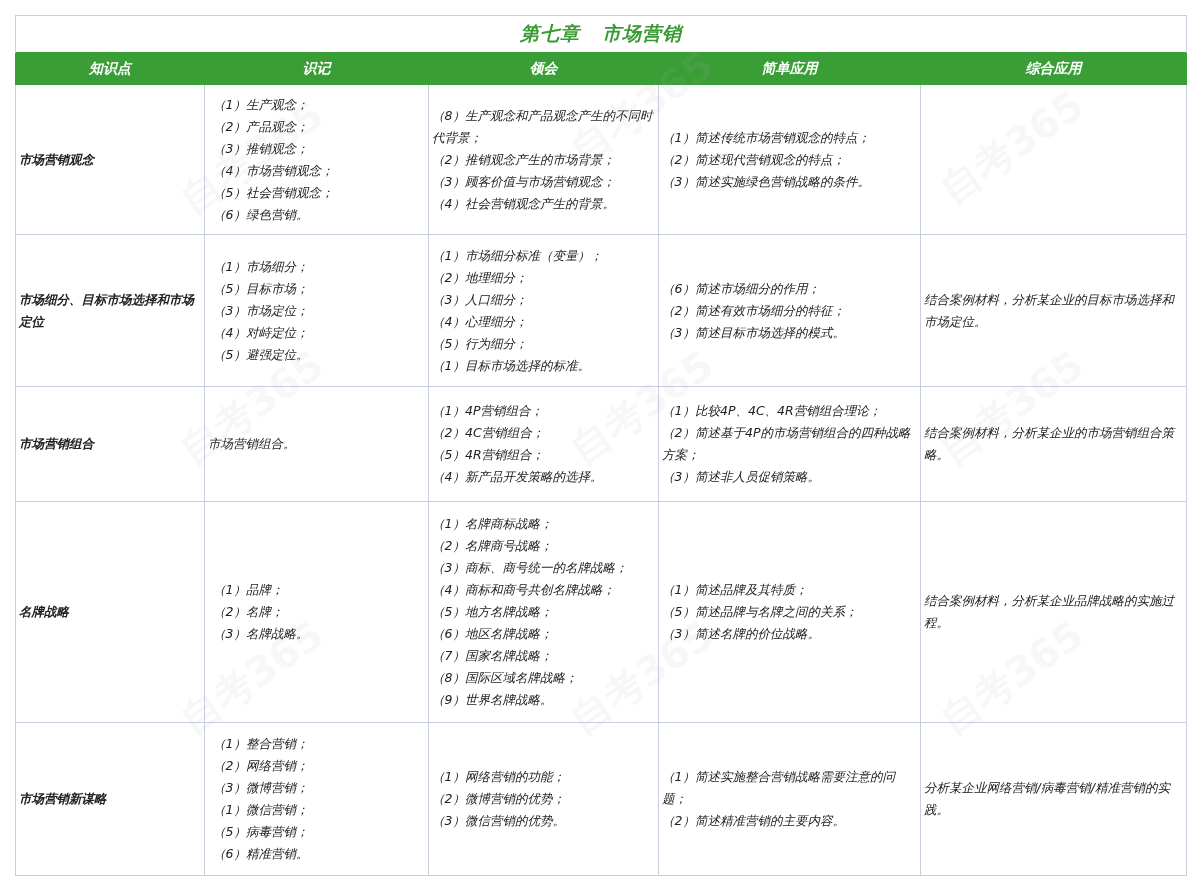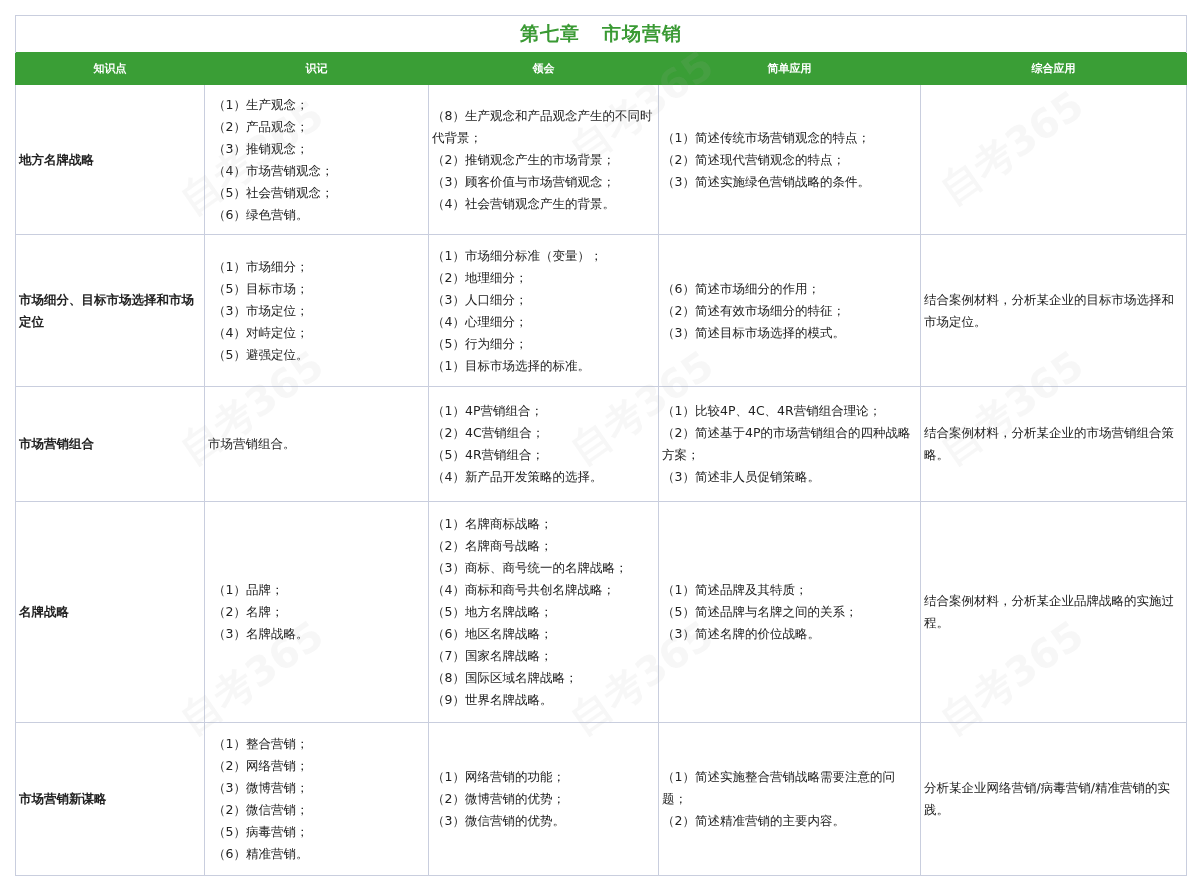--- a/index.html
+++ b/index.html
@@ -1,24 +1,24 @@
 <!DOCTYPE html>
 <html><head>
   <meta charset="utf-8">
   <style>
     html, body { margin: 0; padding: 0; background: #ffffff; }
     body { width: 1201px; height: 895px; position: relative; overflow: hidden;
            font-family: "DejaVu Sans", "Liberation Sans", sans-serif; color: #222; }
     .wrap { position: absolute; left: 15px; top: 15px; width: 1171px; }
     table { border-collapse: collapse; width: 1171px; table-layout: fixed; }
-    td, th { border: 1px solid #c9cede; vertical-align: middle; padding: 0 3px; }
+    td, th { border: 1px solid #c9cede; vertical-align: middle; padding: 0 3px; font-style: italic; }
     .title-cell { height: 36px; text-align: center; color: #3a9a34; font-weight: bold;
                   font-size: 19px; letter-spacing: 1px; border-bottom: none; }
     .title-cell span.gap { display: inline-block; width: 22px; }
-    thead th.h { background: #3a9e36; color: #ffffff; font-weight: bold; font-size: 11px;
+    thead th.h { background: #3a9e36; color: #ffffff; font-weight: bold; font-size: 14px;
                  height: 31px; border-color: #3a9e36; border-left: 1px solid #ffffff; }
     thead th.h:first-child { border-left-color: #3a9e36; }
     td { font-size: 12.5px; line-height: 22px; }
     td.kp { font-weight: bold; }
     .item { display: block; white-space: pre-wrap; }
     .pad { padding-left: 8px; }
     .r1 { height: 150px; } .r2 { height: 152px; } .r3 { height: 115px; }
     .r4 { height: 221px; } .r5 { height: 153px; }
     .wm { position: absolute; color: rgba(180,180,180,0.10); font-weight: bold; font-size: 40px;
           transform: rotate(-35deg); pointer-events: none; white-space: nowrap; }
@@ -45,21 +45,21 @@
         <th class="h">知识点</th>
         <th class="h">识记</th>
         <th class="h">领会</th>
         <th class="h">简单应用</th>
         <th class="h">综合应用</th>
       </tr>
     </thead>
     <tbody>
 
       <tr class="r1">
-        <td class="kp">地方名牌战略</td>
+        <td class="kp">市场营销观念</td>
         <td class="pad">
           <span class="item">（1）生产观念；</span>
           <span class="item">（2）产品观念；</span>
           <span class="item">（3）推销观念；</span>
           <span class="item">（4）市场营销观念；</span>
           <span class="item">（5）社会营销观念；</span>
           <span class="item">（6）绿色营销。</span>
         </td>
         <td>
           <span class="item">（8）生产观念和产品观念产生的不同时代背景；</span>
@@ -144,21 +144,21 @@
         </td>
         <td>结合案例材料，分析某企业品牌战略的实施过程。</td>
       </tr>
 
       <tr class="r5">
         <td class="kp">市场营销新谋略</td>
         <td class="pad">
           <span class="item">（1）整合营销；</span>
           <span class="item">（2）网络营销；</span>
           <span class="item">（3）微博营销；</span>
-          <span class="item">（2）微信营销；</span>
+          <span class="item">（1）微信营销；</span>
           <span class="item">（5）病毒营销；</span>
           <span class="item">（6）精准营销。</span>
         </td>
         <td>
           <span class="item">（1）网络营销的功能；</span>
           <span class="item">（2）微博营销的优势；</span>
           <span class="item">（3）微信营销的优势。</span>
         </td>
         <td>
           <span class="item">（1）简述实施整合营销战略需要注意的问题；</span>

